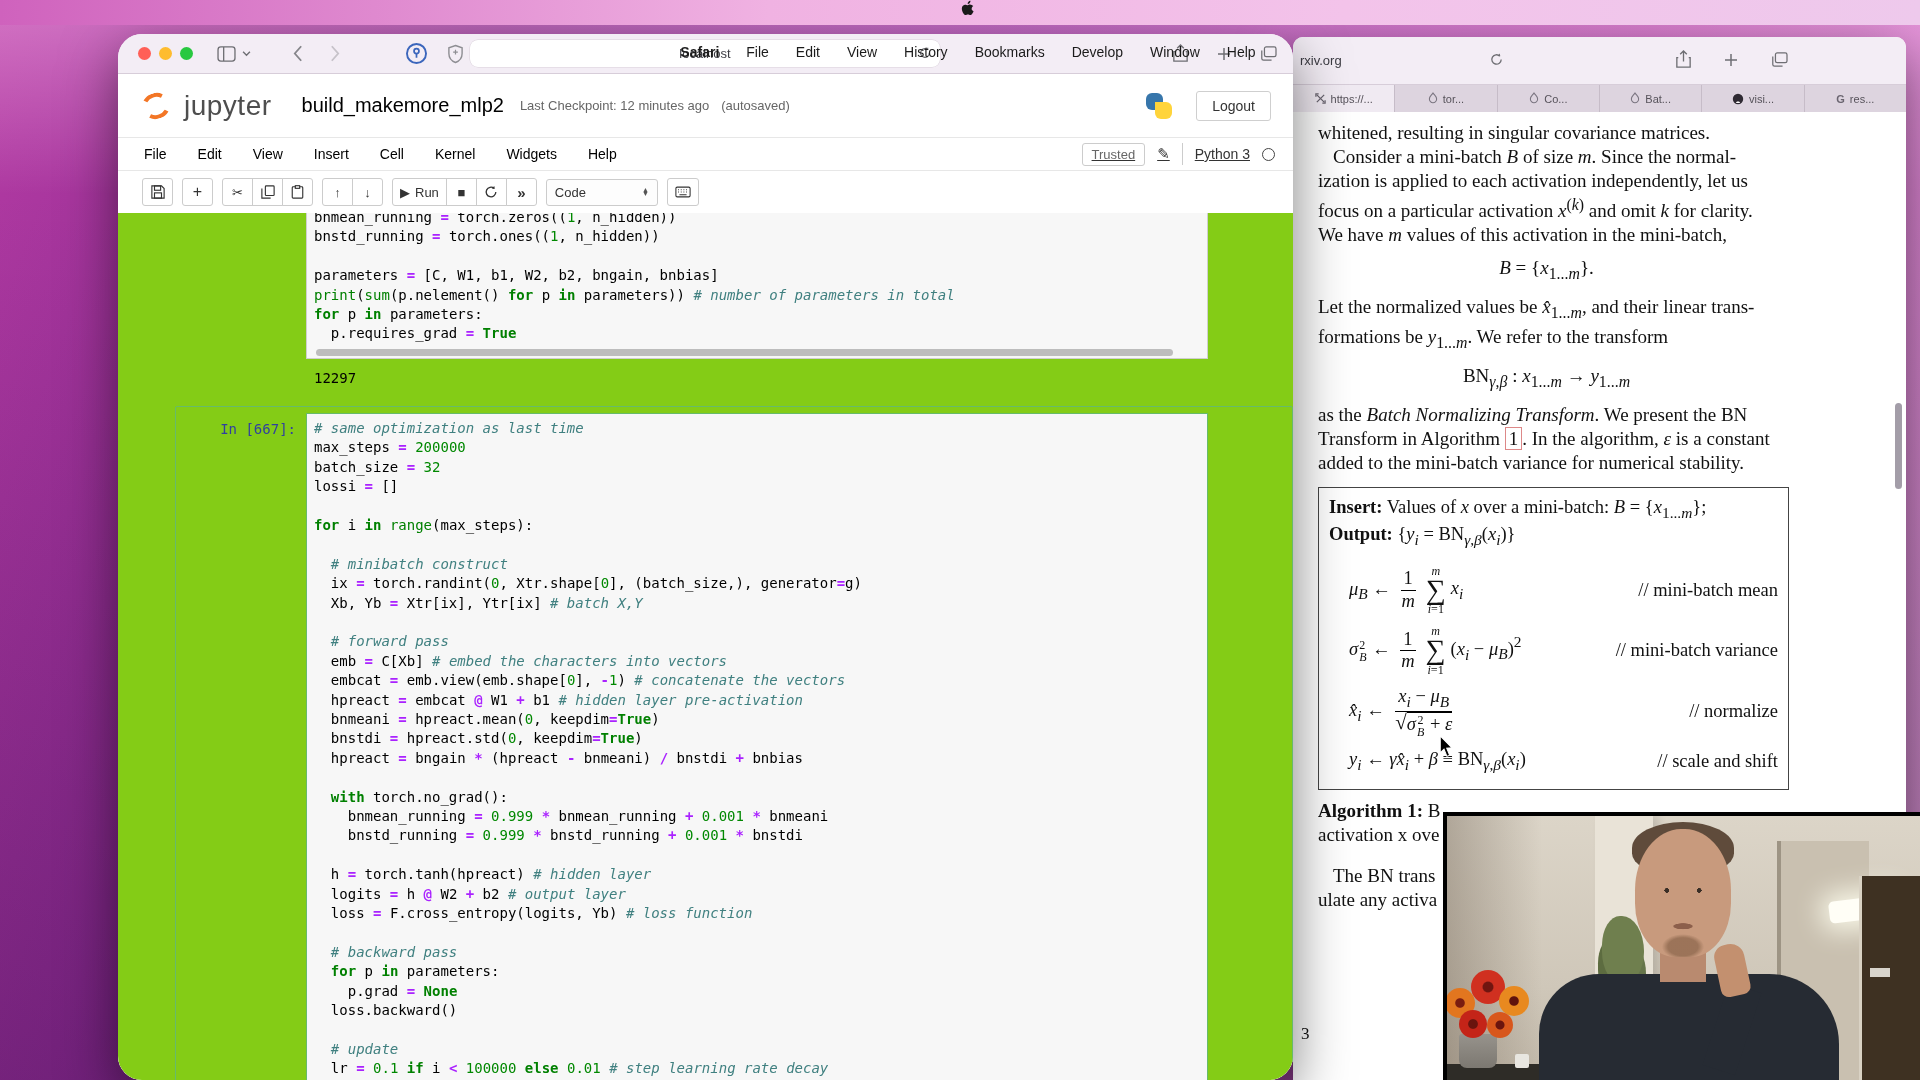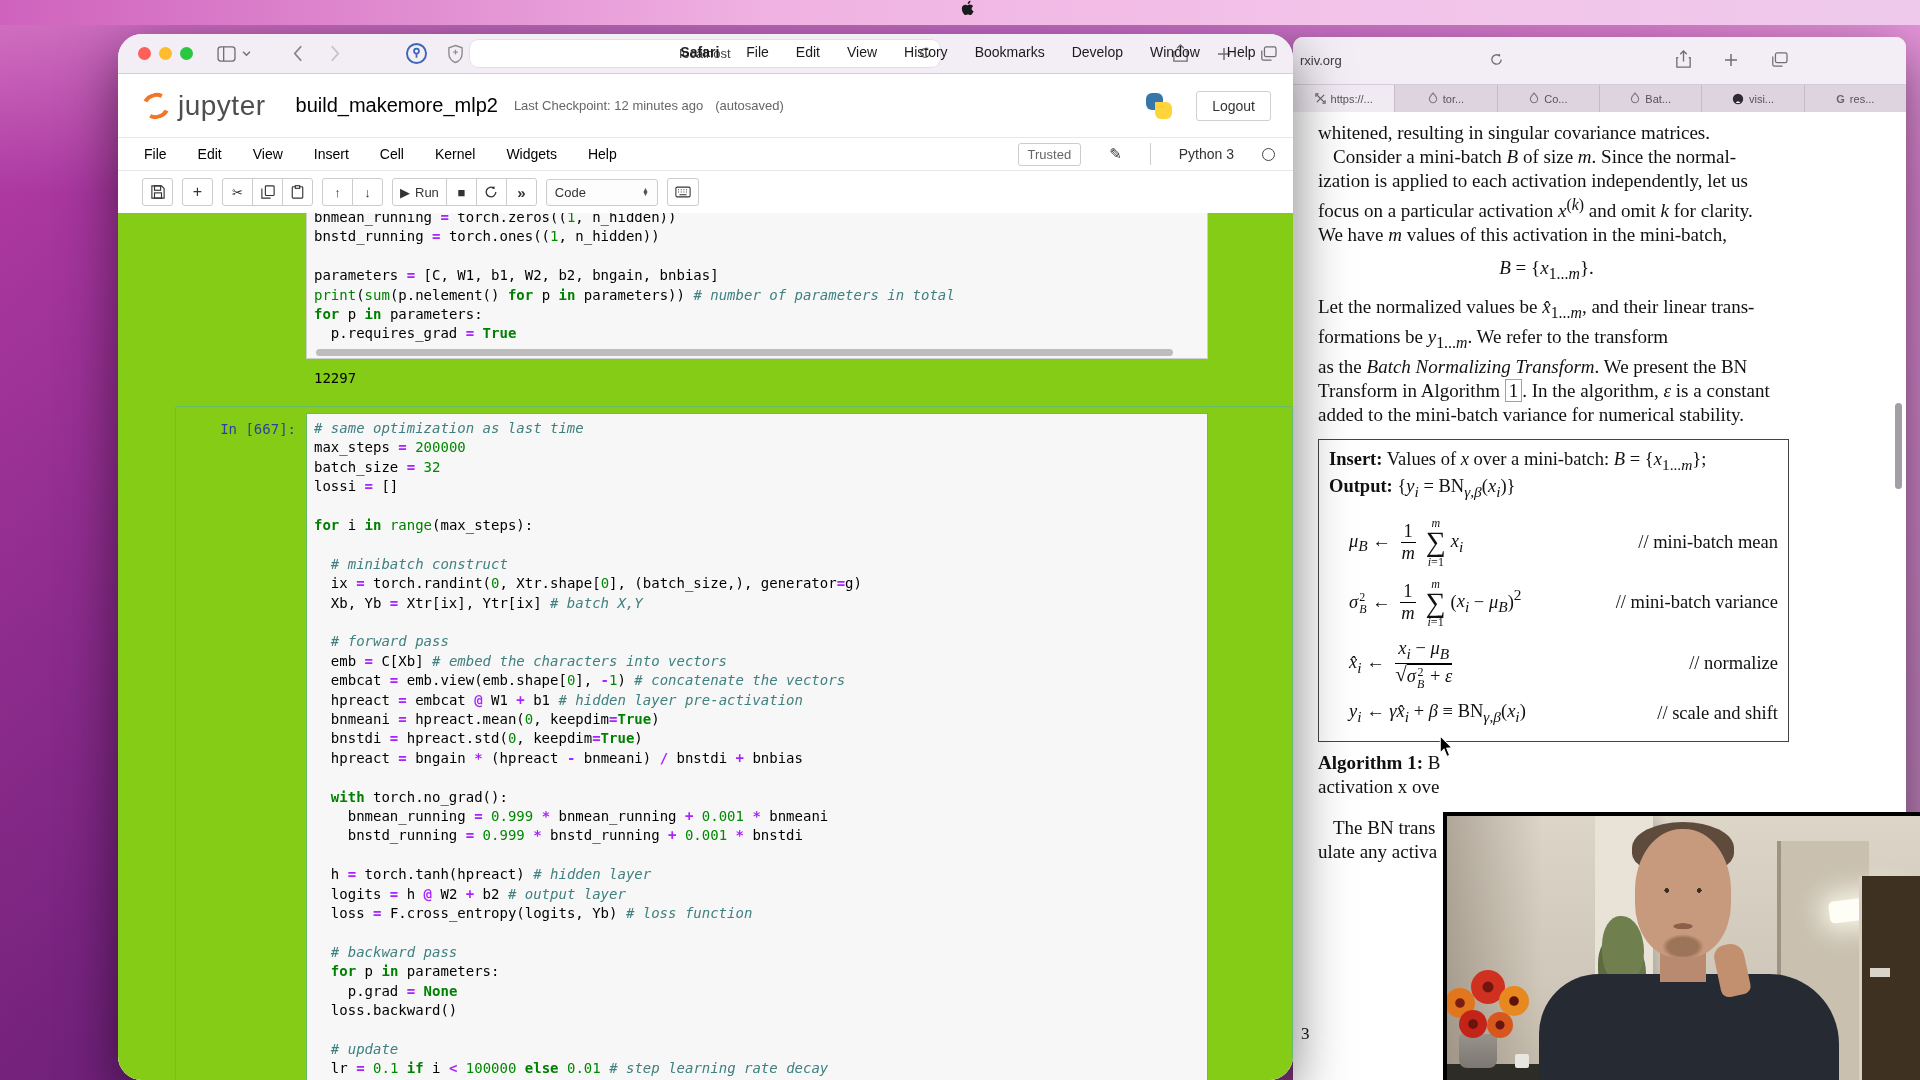--- a/index.html
+++ b/index.html
@@ -29,30 +29,30 @@
   .urlbar { position:absolute; height:27px; background:#fff; border-radius:8px; box-shadow:0 0 0 .5px #d9d0da;
     display:flex; align-items:center; justify-content:center; font-size:13px; color:#3c3c43; }
   .urlbar .reload { position:absolute; right:8px; top:6px; }
 
   
   .jp-page { background:#fff; height:calc(100% - 40px); display:flex; flex-direction:column; }
   .jp-header { height:64px; display:flex; align-items:center; padding:0 22px; border-bottom:1px solid #e7e7e7; }
   .jp-logo { width:32px; height:30px; position:relative; }
   .jp-logo::before { content:""; position:absolute; inset:2px; border-radius:50%;
     border:4px solid #f37626; border-left-color:transparent; border-right-color:transparent; transform:rotate(-18deg); }
-  .jp-logo-text { font-size:28px; color:#4e4e4e; font-weight:300; margin-left:6px; letter-spacing:.5px; }
+  .jp-logo-text { font-size:28px; color:#4e4e4e; font-weight:300; margin-left:12px; letter-spacing:.5px; }
   .jp-title { font-size:20px; color:#000; margin-left:30px; }
   .jp-checkpoint { font-size:13px; color:#666; margin-left:16px; }
   .jp-autosaved { font-size:13px; color:#666; margin-left:12px; }
   .py-logo { width:26px; height:26px; position:relative; margin-left:auto; }
   .py-logo .b { position:absolute; left:0; top:0; width:17px; height:17px; border-radius:6px 6px 0 6px; background:#3776ab; }
   .py-logo .y { position:absolute; right:0; bottom:0; width:17px; height:17px; border-radius:0 6px 6px 6px; background:#ffd43b; }
   .logout-btn { margin-left:24px; padding:6px 15px; border:1px solid #cfcfcf; border-radius:3px; background:#fff; font-size:14px; color:#333; cursor:pointer; }
   .jp-menubar { height:33px; display:flex; align-items:center; padding-left:26px; gap:31px; font-size:14px; color:#000; border-bottom:1px solid #e7e7e7; }
-  .jp-menu-right { margin-left:auto; display:flex; align-items:center; gap:28px; padding-right:18px; color:#333; }
+  .jp-menu-right { margin-left:auto; display:flex; align-items:center; gap:12px; padding-right:18px; color:#333;text-decoration:underline; }
   .trusted { border:1px solid #ccc; border-radius:3px; padding:3px 9px; font-size:13px; color:#666; }
   .pencil { font-size:15px; color:#333; }
   .menu-sep { width:1px; height:22px; background:#ccc; }
   .kernel-name { font-size:14px; }
   .kernel-dot { width:13px; height:13px; border:1.5px solid #444; border-radius:50%; display:inline-block; }
   .jp-toolbar { height:42px; display:flex; align-items:center; gap:9px; padding-left:24px; }
   .tb-group { display:flex; }
   .tb-btn { height:28px; min-width:31px; border:1px solid #ccc; background:#fff; display:flex; align-items:center; justify-content:center;
     color:#333; font-size:13px; padding:0 7px; margin-left:-1px; cursor:pointer; }
   .tb-group .tb-btn:first-child { border-radius:3px 0 0 3px; margin-left:0; }
@@ -255,20 +255,21 @@
         </span>
         <span>res...</span>
       </div>
     </div>
   <div class="paper-wrap">
     <div class="paper">
       <div>whitened, resulting in singular covariance matrices.</div>
       <div class="p-indent">Consider a mini-batch <i>B</i> of size <i>m</i>. Since the normal-<br>ization is applied to each activation independently, let us<br>focus on a particular activation <i>x</i><sup>(<i>k</i>)</sup> and omit <i>k</i> for clarity.<br>We have <i>m</i> values of this activation in the mini-batch,</div>
       <div class="eq"><i>B</i> = {<i>x</i><sub>1...<i>m</i></sub>}.</div>
       <div>Let the normalized values be <i>x̂</i><sub>1...<i>m</i></sub>, and their linear trans-<br>formations be <i>y</i><sub>1...<i>m</i></sub>. We refer to the transform</div>
+      <div class="eq">BN<sub><i>γ</i>,<i>β</i></sub> : <i>x</i><sub>1...<i>m</i></sub> → <i>y</i><sub>1...<i>m</i></sub></div>
       <div>as the <i>Batch Normalizing Transform</i>. We present the BN<br>Transform in Algorithm <span class="refbox">1</span>. In the algorithm, <i>ε</i> is a constant<br>added to the mini-batch variance for numerical stability.</div>
 
       <div class="algbox">
         <div class="alg-io">
           <b>Insert:</b>
           <span>Values of <i>x</i> over a mini-batch: <i>B</i> = {<i>x</i><sub>1...<i>m</i></sub>};</span>
         </div>
         <div class="alg-io">
           <b>Output:</b>
           <span>{<i>y<sub>i</sub></i> = BN<sub><i>γ</i>,<i>β</i></sub>(<i>x<sub>i</sub></i>)}</span>

